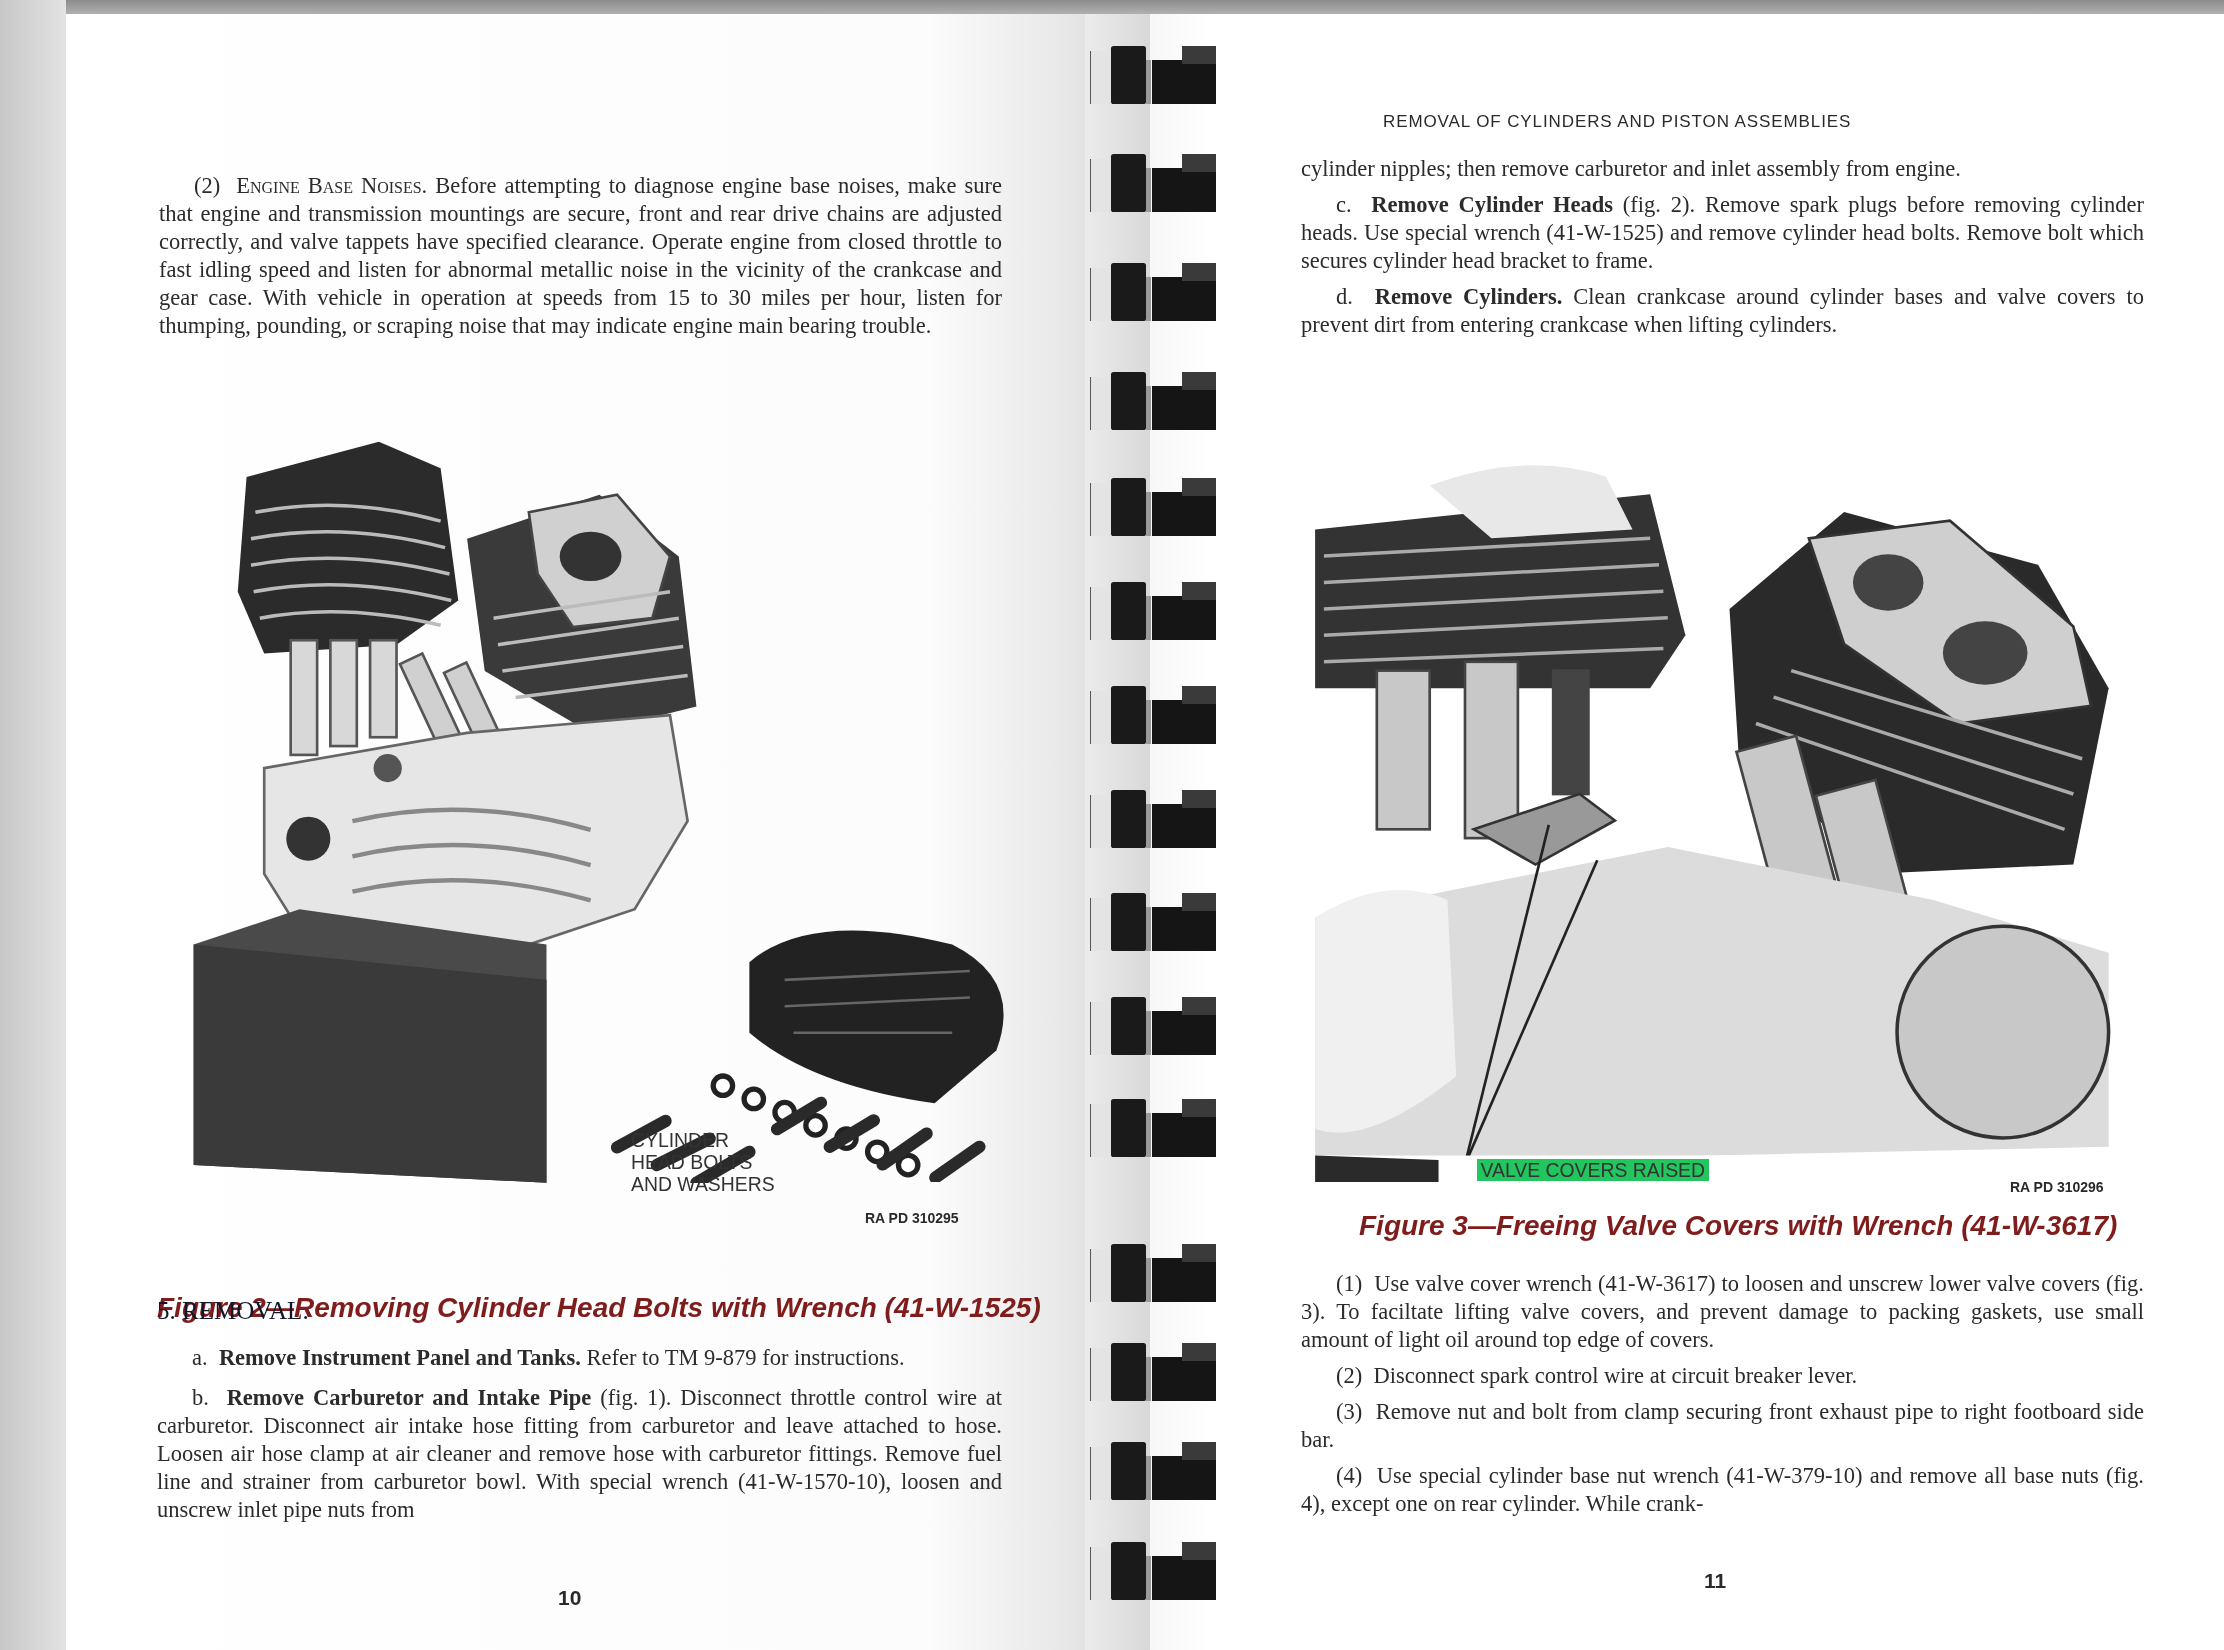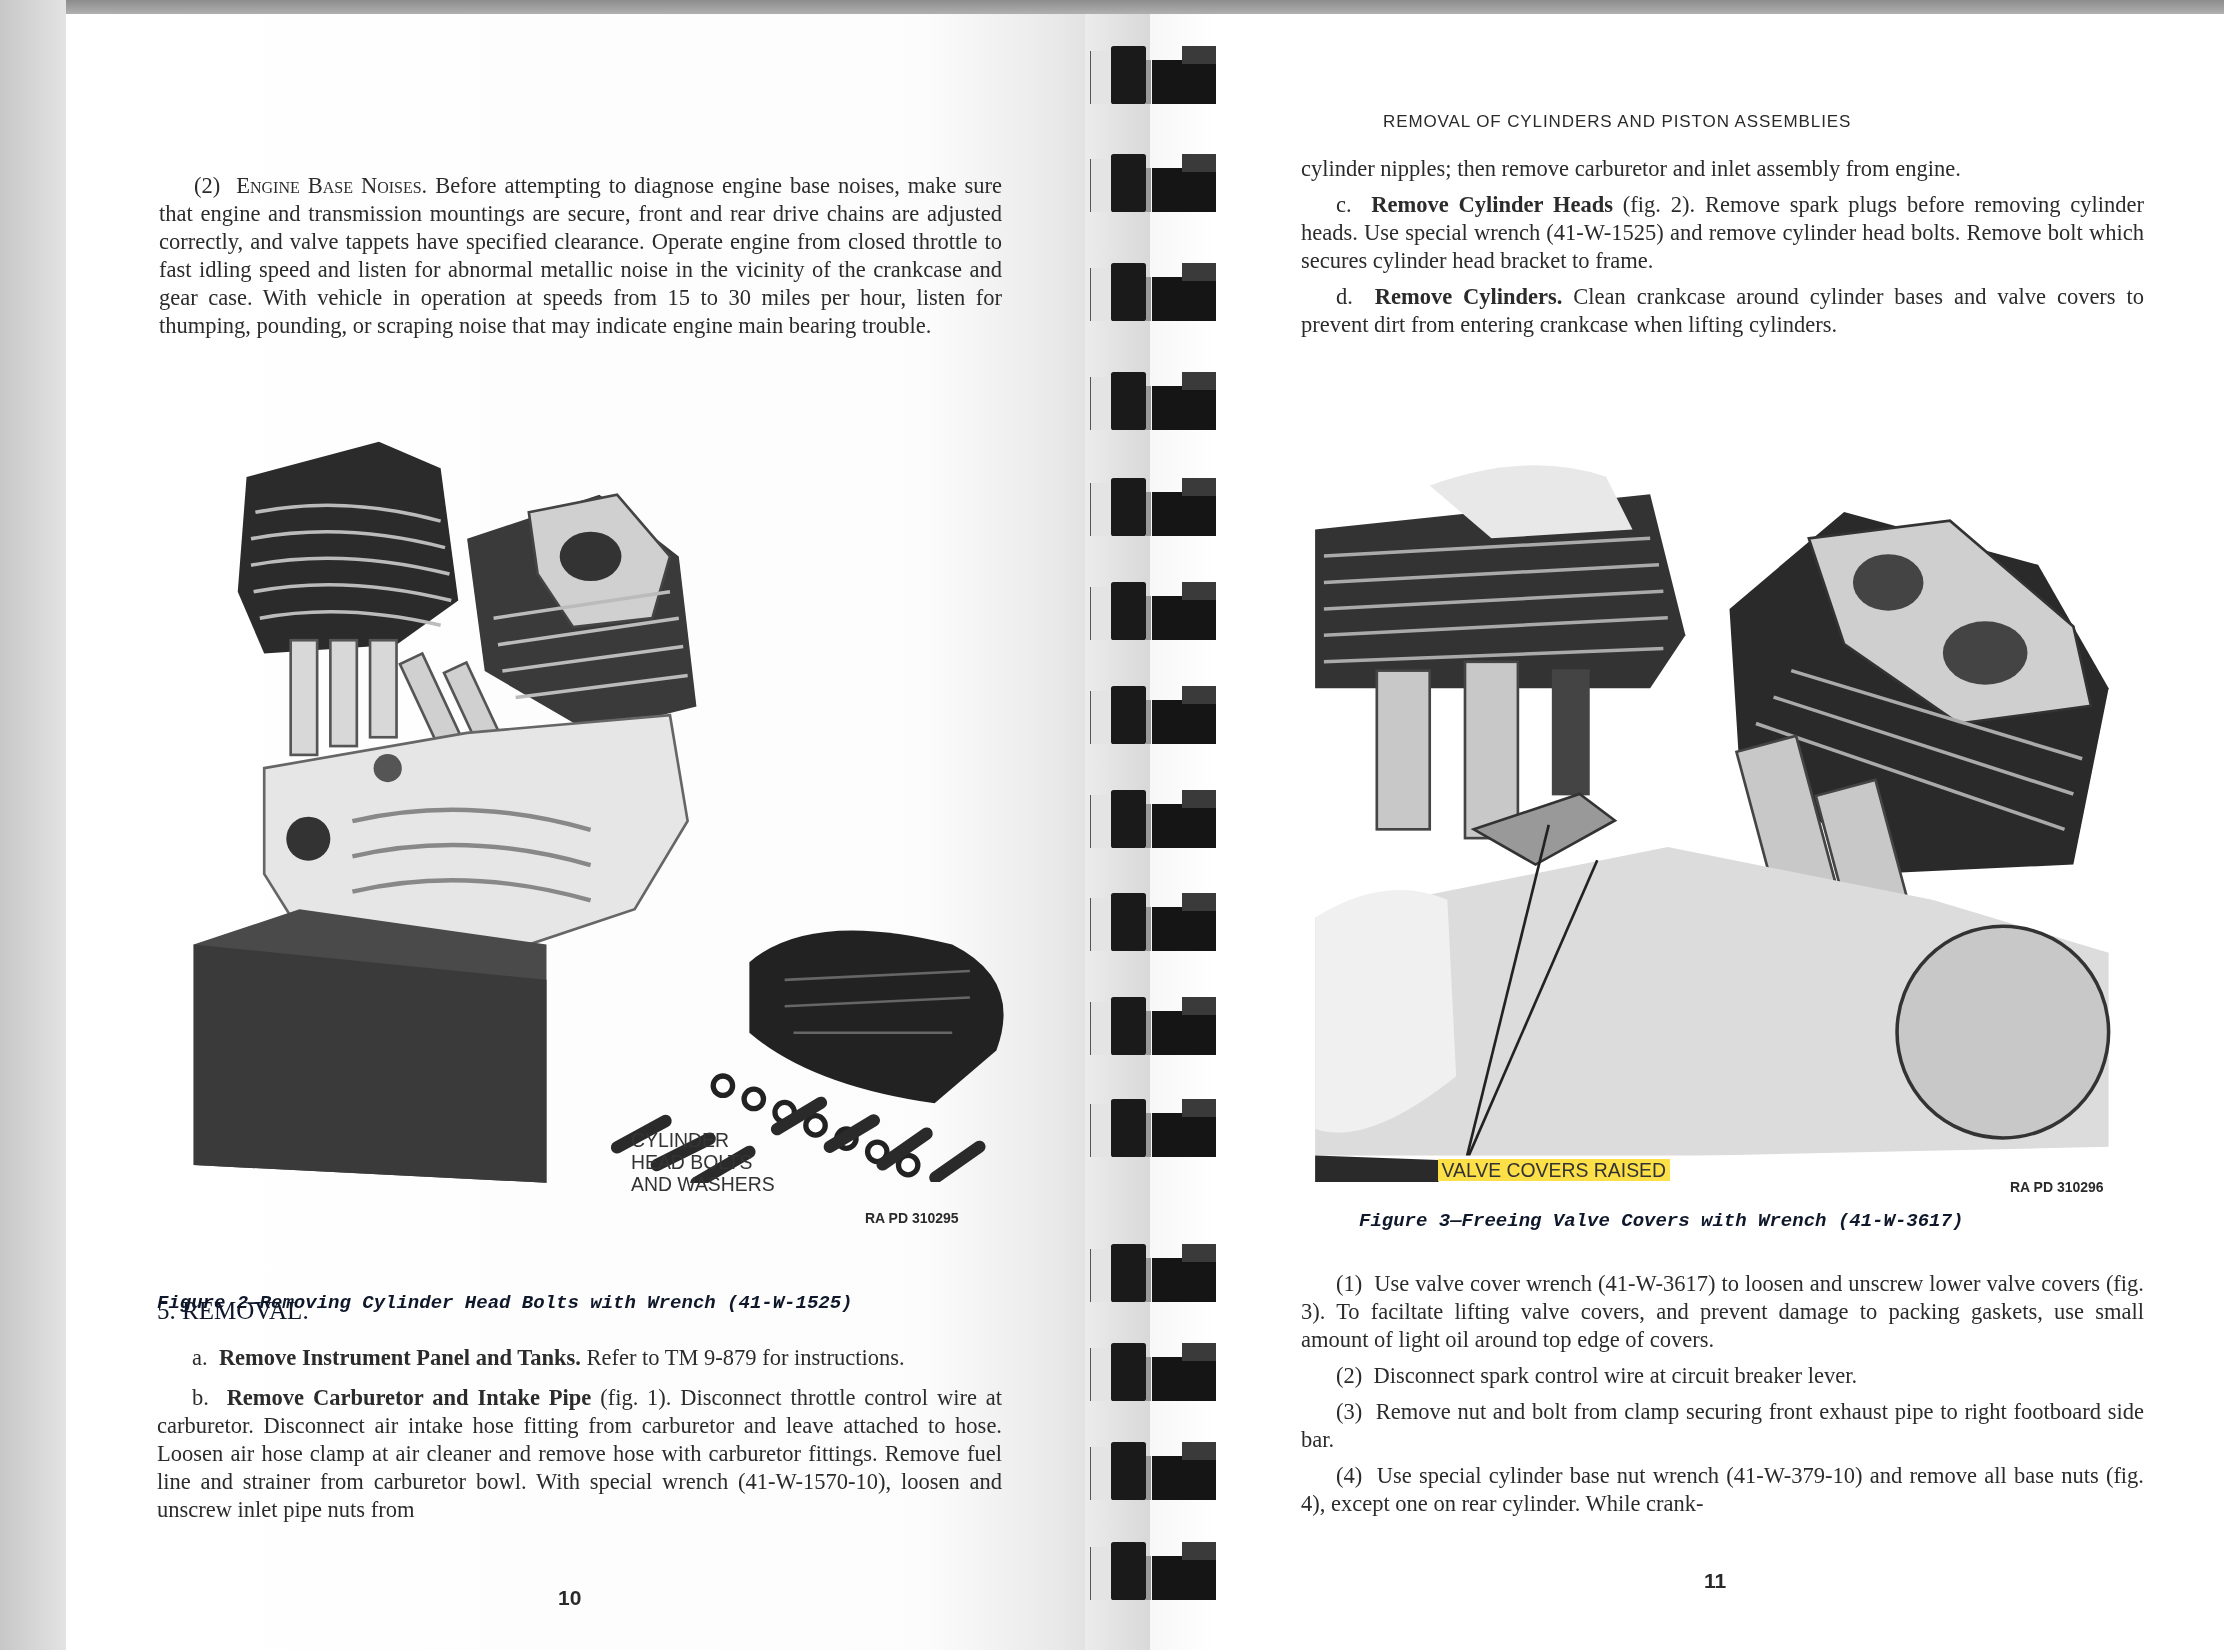--- a/index.html
+++ b/index.html
@@ -14,21 +14,21 @@
   .ring .a{position:absolute;left:0;top:5.3px;width:21px;height:53px;background:#e4e4e4;border-left:1.8px solid #555;}
   .ring .b{position:absolute;left:21px;top:0;width:35px;height:58px;background:#1a1a1a;border-radius:2.6px;}
   .ring .c{position:absolute;left:56px;top:14px;width:5.3px;height:44px;background:#9a9a9a;}
   .ring .d{position:absolute;left:62px;top:14px;width:64px;height:44px;background:#151515;}
   .ring .e{position:absolute;left:92px;top:0;width:34px;height:17.6px;background:#3a3a3a;}
   .text{position:absolute;font-size:22.5px;line-height:28px;text-align:justify;color:#2b2b2b;}
   .text p{margin:0 0 8px 0;text-indent:35px;}
   .sc{font-variant:small-caps;}
   .b{font-weight:bold;}
   .head{position:absolute;font-family:"Liberation Sans","DejaVu Sans",sans-serif;font-weight:normal;font-size:17px;letter-spacing:0.9px;color:#2a2a2a;}
-  .caption{position:absolute;font-family:Liberation Mono, monospace;font-weight:bold;font-style:italic;font-size:19px;color:#0f172a;white-space:nowrap;}
+  .caption{position:absolute;font-family:Liberation Sans, sans-serif;font-weight:bold;font-style:italic;font-size:28px;color:#7f1d1d;white-space:nowrap;}
   .rapd{position:absolute;font-family:"Liberation Sans","DejaVu Sans",sans-serif;font-weight:bold;font-size:14px;color:#2a2a2a;}
   .label{position:absolute;font-family:"Liberation Sans","DejaVu Sans",sans-serif;font-size:19.4px;line-height:22px;color:#333;}
   .pagenum{position:absolute;font-family:"Liberation Sans","DejaVu Sans",sans-serif;font-weight:bold;font-size:21px;color:#2a2a2a;}
   .section{position:absolute;font-size:25px;color:#0f172a;}
   .fig{position:absolute;}
 </style>
 </head>
 <body>
 
 <div class="topstrip"></div>
@@ -298,21 +298,21 @@
   <path d="M0 520 Q80 470 150 500 L160 700 Q60 780 0 760 Z" fill="#f0f0f0"></path>
 
   <g stroke="#222" stroke-width="3">
     <line x1="170" y1="800" x2="265" y2="415"></line>
       <line x1="170" y1="800" x2="320" y2="455"></line>
   </g>
   <rect x="0" y="790" width="940" height="30" fill="#fff"></rect>
   <path d="M0 790 L140 795 L140 820 L0 820 Z" fill="#2a2a2a"></path>
 </svg>
 
-<div class="label" style="left:1438px;top:1159px;background:#fde047;padding:0 3.5px;">VALVE COVERS RAISED</div>
+<div class="label" style="left:1477px;top:1159px;background:#22c55e;padding:0 3.5px;">VALVE COVERS RAISED</div>
 <div class="rapd" style="left:2010px;top:1179px;">RA PD 310296</div>
 <div class="caption" style="left:1359px;top:1210px;">Figure 3—Freeing Valve Covers with Wrench (41-W-3617)</div>
 
 <div class="text" style="left:1301px;top:1270px;width:843px;">
   <p><span>(1)</span>&nbsp; <span>Use valve cover wrench (41-W-3617) to loosen and unscrew lower valve covers (fig. 3). To faciltate lifting valve covers, and prevent damage to packing gaskets, use small amount of light oil around top edge of covers.</span></p>
   <p><span>(2)</span>&nbsp; <span>Disconnect spark control wire at circuit breaker lever.</span></p>
   <p><span>(3)</span>&nbsp; <span>Remove nut and bolt from clamp securing front exhaust pipe to right footboard side bar.</span></p>
   <p><span>(4)</span>&nbsp; <span>Use special cylinder base nut wrench (41-W-379-10) and remove all base nuts (fig. 4), except one on rear cylinder. While crank-</span></p>
 </div>
 

